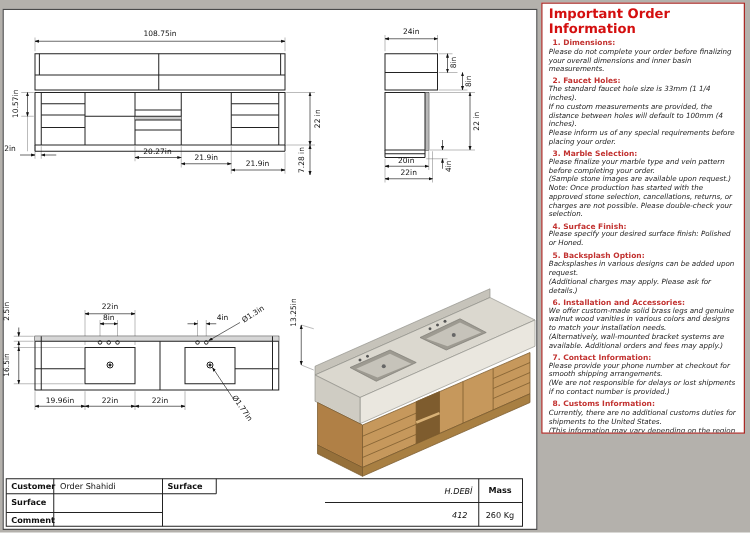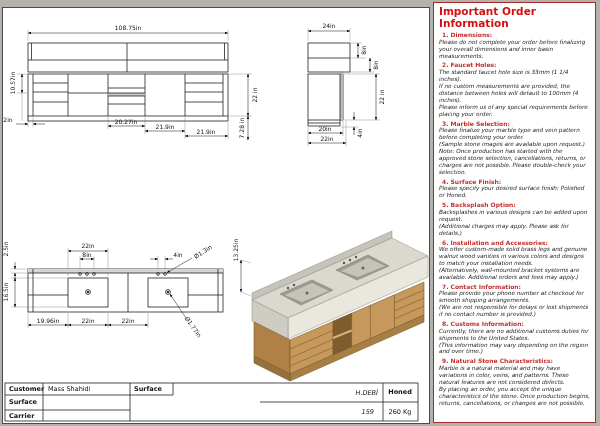--- a/index.html
+++ b/index.html
@@ -1,20 +1,20 @@
 <!DOCTYPE html>
 <html><head>
 <meta charset="utf-8">
 <style>
   html,body{margin:0;padding:0;}
   body{width:600px;height:426px;position:relative;overflow:hidden;background:#b4b1ac;
        font-family:"DejaVu Sans",sans-serif;}
   #sheet{position:absolute;left:2px;top:7px;width:428px;height:417px;background:#fff;
          border:1px solid #4a4a4a;box-sizing:border-box;}
-  #panel{position:absolute;left:433px;top:2px;width:163px;height:421px;background:#fff;
+  #panel{position:absolute;left:433px;top:2px;width:163px;height:345px;background:#fff;
          border:1.5px solid #a82a26;box-sizing:border-box;padding:3px 5px;overflow:hidden;}
   #panel h1{margin:0 0 2px 0;font-size:10.5px;line-height:1.1;color:#d40f0f;font-weight:bold;}
   .sec-h{color:#c23230;font-size:6px;font-weight:bold;margin-top:2px;padding-left:3px;line-height:1.25;}
   .sec-b{font-size:5.7px;line-height:1.22;font-style:italic;color:#1c1c1c;white-space:pre-line;}
   svg{position:absolute;left:0;top:0;pointer-events:none;}
   .lbl{position:absolute;font-size:6px;color:#111;white-space:nowrap;
        transform:translate(-50%,-50%);line-height:1;}
   .lbl.v{transform:translate(-50%,-50%) rotate(-90deg);}
   .lbl.r33{transform:translate(-50%,-50%) rotate(-33deg);}
   .lbl.r55{transform:translate(-50%,-50%) rotate(55deg);}
@@ -204,27 +204,27 @@
 
 <svg width="600" height="426" viewBox="0 0 600 426">
   <g stroke="#222" stroke-width="0.8" fill="none">
     <rect x="5" y="383" width="413" height="38"></rect>
     <path d="M43,383 L43,421 M130,383 L130,421 M173,383 L173,395 M383,383 L383,421"></path>
     <path d="M5,395 L173,395 M5,410 L130,410 M260,402 L418,402"></path>
   </g>
 </svg>
 <div>
   <span class="tb b" style="left:9px;top:389px">Customer</span>
-  <span class="tb" style="left:48px;top:389px">Mass Shahidi</span>
+  <span class="tb" style="left:48px;top:389px">Order Shahidi</span>
   <span class="tb b" style="left:134px;top:389px">Surface</span>
   <span class="tb b" style="left:9px;top:402px">Surface</span>
-  <span class="tb b" style="left:9px;top:416px">Carrier</span>
+  <span class="tb b" style="left:9px;top:416px">Comment</span>
   <span class="tb ra" style="left:378px;top:393px">H.DEBİ</span>
-  <span class="tb ra" style="left:374px;top:412px">159</span>
-  <span class="tb b ctr" style="left:400px;top:392px">Honed</span>
+  <span class="tb ra" style="left:374px;top:412px">412</span>
+  <span class="tb b ctr" style="left:400px;top:392px">Mass</span>
   <span class="tb ctr" style="left:400px;top:412px">260 Kg</span>
 </div>
 
 <div id="panel">
   <h1>Important Order Information</h1>
   <div>
     <div class="sec-h">1. Dimensions:</div>
     <div class="sec-b">Please do not complete your order before finalizing your overall dimensions and inner basin measurements.</div>
   </div>
   <div>

